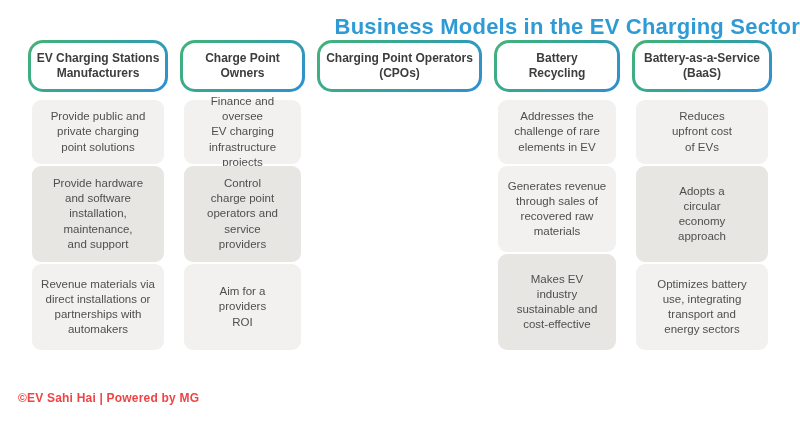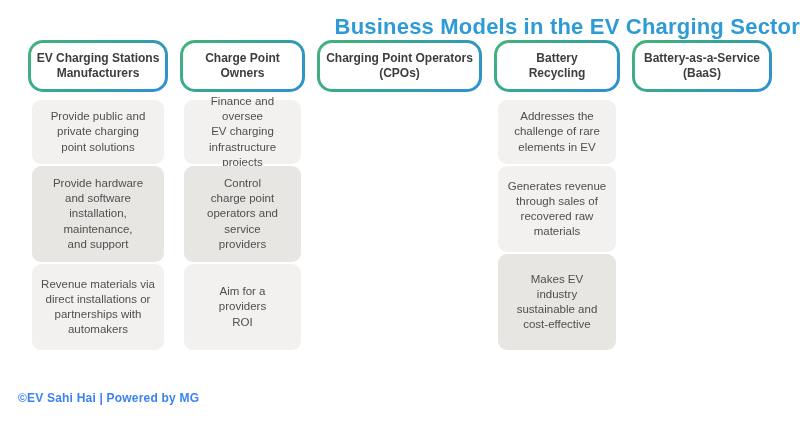--- a/index.html
+++ b/index.html
@@ -33,21 +33,21 @@
   .cell{
     border-radius:9px;display:flex;align-items:center;justify-content:center;
     text-align:center;font-size:11.5px;line-height:1.32;color:#4F4F4F;
     white-space:pre-line;box-sizing:border-box;padding:4px 5px;
   }
   .r1{height:64px;background:#F2F1EF;}
   .r2{height:96px;background:#E8E6E3;}
   .r3{height:86px;background:#F2F1EF;}
   .footer{
     position:absolute;left:18px;bottom:17px;
-    font-size:12px;font-weight:bold;color:#3b82f6;letter-spacing:.2px;
+    font-size:12px;font-weight:bold;color:#ef4444;letter-spacing:.2px;
   }
 </style>
 </head>
 <body>
 
 <div class="canvas">
 
   <h1 class="title">Business Models in the EV Charging Sector</h1>
 
   <div class="columns">
@@ -119,19 +119,32 @@
 sustainable and
 cost-effective</div>
       </div>
     </div>
 
     <div class="column col-5">
       <div class="header-pill">
         <div class="header-inner">Battery-as-a-Service
 (BaaS)</div>
       </div>
+      <div class="stack">
+        <div class="cell r1">Reduces
+upfront cost
+of EVs</div>
+        <div class="cell r2">Adopts a
+circular
+economy
+approach</div>
+        <div class="cell r3">Optimizes battery
+use, integrating
+transport and
+energy sectors</div>
+      </div>
     </div>
 
   </div>
 
   <div class="footer">©EV Sahi Hai | Powered by MG</div>
 
 </div>
 
 </body></html>

